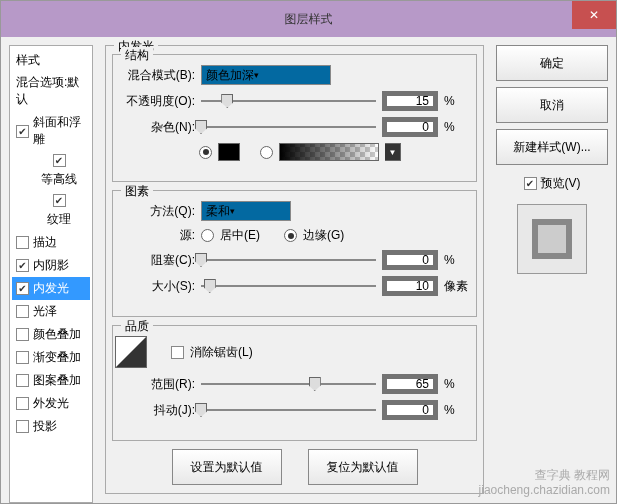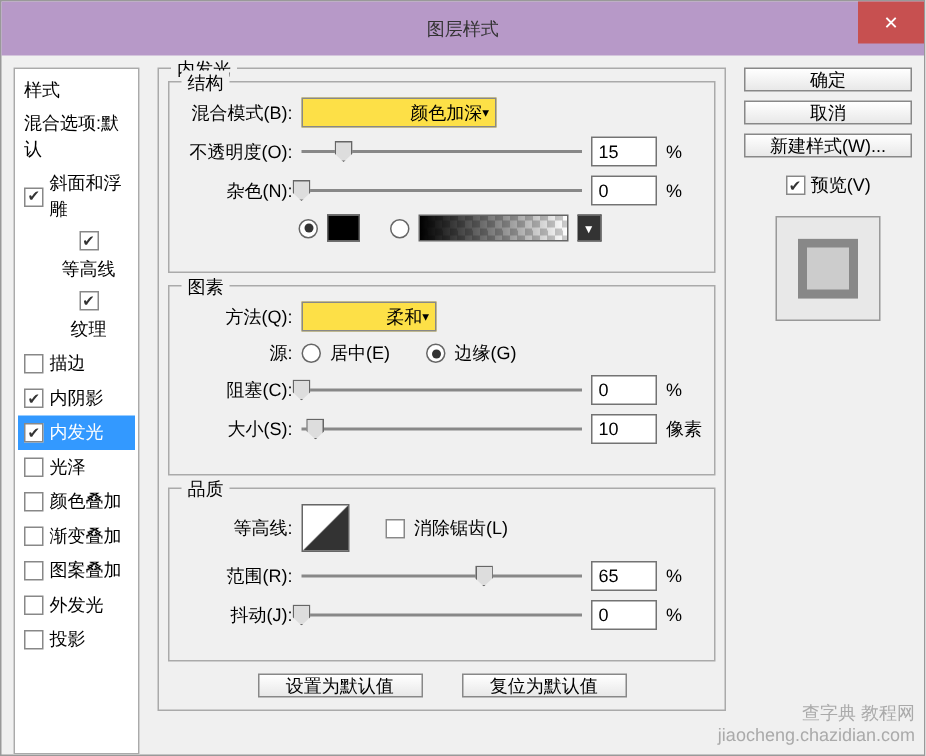--- a/index.html
+++ b/index.html
@@ -14,35 +14,35 @@
 .sidebar-item { padding: 3px 4px; display: flex; align-items: center; gap: 4px; cursor: pointer; }
 .sidebar-item.selected { background: #3399ff; color: #fff; }
 .sidebar-item.indent { padding-left: 20px; flex-direction: column; }
 .checkbox { width: 13px; height: 13px; border: 1px solid #888; background: #fff; display: inline-flex; align-items: center; justify-content: center; font-size: 10px; color: #333; flex-shrink: 0; }
 .checkbox.checked::before { content: "✔"; }
 .main { flex: 1; padding: 0 4px; }
 .fieldset { border: 1px solid #aaa; padding: 10px 2px 14px; margin-bottom: 8px; position: relative; }
 .fieldset-legend { position: absolute; top: -8px; left: 8px; background: #f0f0f0; padding: 0 4px; }
 .row { display: flex; align-items: center; margin-bottom: 6px; gap: 6px; }
 .row-label { width: 80px; text-align: right; }
-.select { border: 1px solid #888; background: #fde047; padding: 1px 4px; height: 20px; display: flex; align-items: center; justify-content: flex-end; min-width: 90px; }
+.select { border: 1px solid #888; background: #0369a1; padding: 1px 4px; height: 20px; display: flex; align-items: center; justify-content: flex-start; min-width: 90px; }
 .select-arrow { font-size: 9px; }
 .slider { flex: 1; height: 18px; position: relative; display: flex; align-items: center; }
 .slider-track { height: 2px; background: #888; width: 100%; position: relative; }
 .slider-thumb { width: 12px; height: 14px; background: #ddd; border: 1px solid #666; position: absolute; top: -6px; transform: translateX(-50%); clip-path: polygon(0 0, 100% 0, 100% 60%, 50% 100%, 0 60%); }
-.num-input { width: 44px; height: 20px; border: 1px solid #737373; background: #fff; padding: 0 4px; text-align: left; }
+.num-input { width: 56px; height: 20px; border: 5px solid #737373; background: #fff; padding: 0 4px; text-align: right; }
 .unit { width: 30px; }
 .radio { width: 13px; height: 13px; border: 1px solid #666; border-radius: 50%; display: inline-flex; align-items: center; justify-content: center; background: #fff; }
 .radio.checked::before { content: ""; width: 6px; height: 6px; background: #333; border-radius: 50%; }
 .color-swatch { width: 22px; height: 18px; border: 1px solid #666; }
 .gradient-swatch { width: 100px; height: 18px; border: 1px solid #666; background: linear-gradient(to right, #000, transparent), repeating-conic-gradient(#ccc 0% 25%, #fff 0% 50%) 0 / 10px 10px; display: flex; }
 .gradient-dd { width: 16px; height: 18px; background: #333; color: #fff; display: flex; align-items: center; justify-content: center; font-size: 8px; border: 1px solid #666; border-left: none; }
 .contour-swatch { width: 32px; height: 32px; border: 1px solid #666; background: linear-gradient(135deg, #fff 49%, #333 51%); }
 .right-panel { width: 112px; display: flex; flex-direction: column; gap: 6px; align-items: center; }
-.btn { width: 100%; height: 16px; border: 1px solid #888; background: linear-gradient(#fff, #e8e8e8); cursor: pointer; display: flex; align-items: center; justify-content: center; }
+.btn { width: 100%; height: 36px; border: 1px solid #888; background: linear-gradient(#fff, #e8e8e8); cursor: pointer; display: flex; align-items: center; justify-content: center; }
 .preview-check { display: flex; align-items: center; gap: 4px; margin-top: 4px; }
 .preview-box { width: 70px; height: 70px; border: 1px solid #999; background: #e8e8e8; display: flex; align-items: center; justify-content: center; margin-top: 6px; }
 .preview-inner { width: 40px; height: 40px; background: #ccc; box-shadow: inset 0 0 0 6px #888; }
 .bottom-btns { display: flex; gap: 26px; justify-content: center; margin-top: 6px; }
 .bottom-btns .btn { width: 110px; }
 .watermark { position: absolute; right: 6px; bottom: 6px; color: #aaa; font-size: 11px; text-align: right; line-height: 1.2; }
 </style>
 </head>
 <body>
 
@@ -187,21 +187,20 @@
                 </div>
               </div>
             <input class="num-input" value="10" style="">
             <span class="unit">像素</span>
           </div>
         </div>
 
         <div class="fieldset">
           <div class="fieldset-legend">品质</div>
           <div class="row">
-            <span class="row-label">等高线:</span>
             <div class="contour-swatch"></div>
             <span style="width:12px"></span>
             <span class="checkbox"></span>
             <span>消除锯齿(L)</span>
           </div>
           <div class="row">
             <span class="row-label">范围(R):</span>
             <div class="slider">
                 <div class="slider-track">
                   <div class="slider-thumb" style="left:65%"></div>

